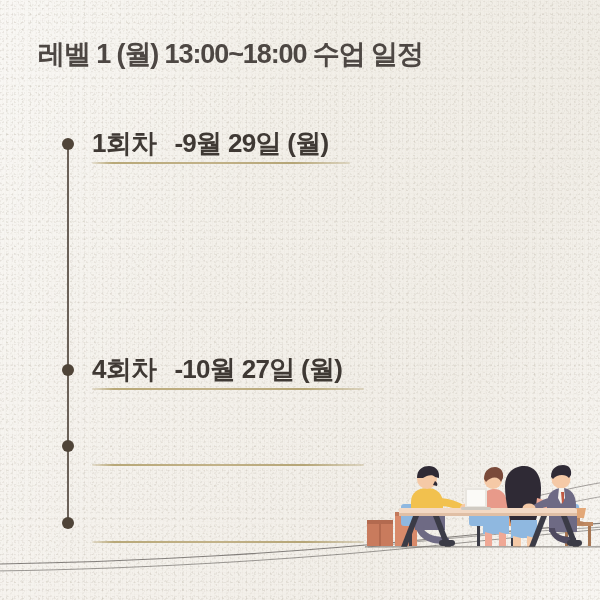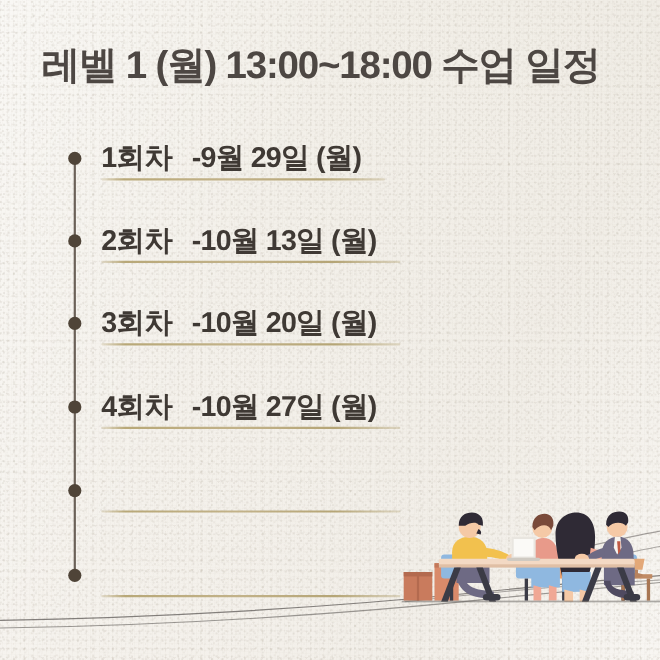--- a/index.html
+++ b/index.html
@@ -37,21 +37,21 @@
     background-image:
       repeating-linear-gradient(91deg, rgba(170,162,148,.045) 0 1px, transparent 1px 4px),
       repeating-linear-gradient(2deg, rgba(175,167,153,.040) 0 1px, transparent 1px 5px);
     opacity:.85;
   }
 
   
   #title{
     position:absolute;
     left:38px; top:36px;
-    font-size:35px;
+    font-size:27px;
     font-weight:bold;
     letter-spacing:-1.1px;
     color:#4d4743;
     white-space:nowrap;
     z-index:5;
   }
 
   
   #timeline{
     position:absolute;
@@ -130,35 +130,21 @@
   <div id="timeline-axis"></div>
 
   <div class="tl-row" style="top:0px;text-decoration:underline;">
     <span class="tl-dot"></span>
     <span class="tl-text">
       <span class="tl-num">1회차</span><span>-9월 29일  (월)</span>
     </span>
     <span class="tl-underline" style="width:258px;"></span>
   </div>
 
-  <div class="tl-row" style="top:75px;">
-    <span class="tl-dot"></span>
-    <span class="tl-text">
-      <span class="tl-num">2회차</span><span>-10월 13일 (월)</span>
-    </span>
-    <span class="tl-underline" style="width:272px;"></span>
-  </div>
-
-  <div class="tl-row" style="top:150px;">
-    <span class="tl-dot"></span>
-    <span class="tl-text">
-      <span class="tl-num">3회차</span><span>-10월 20일 (월)</span>
-    </span>
-    <span class="tl-underline" style="width:272px;"></span>
-  </div>
+
 
   <div class="tl-row" style="top:226px;">
     <span class="tl-dot"></span>
     <span class="tl-text">
       <span class="tl-num">4회차</span><span>-10월 27일 (월)</span>
     </span>
     <span class="tl-underline" style="width:272px;"></span>
   </div>
 
   <div class="tl-row" style="top:302px;">

